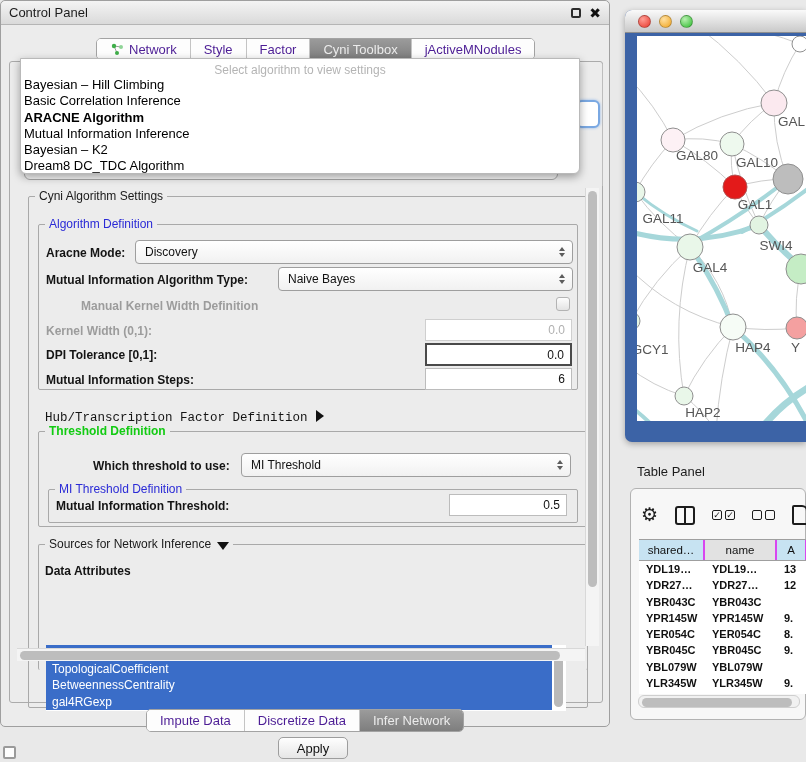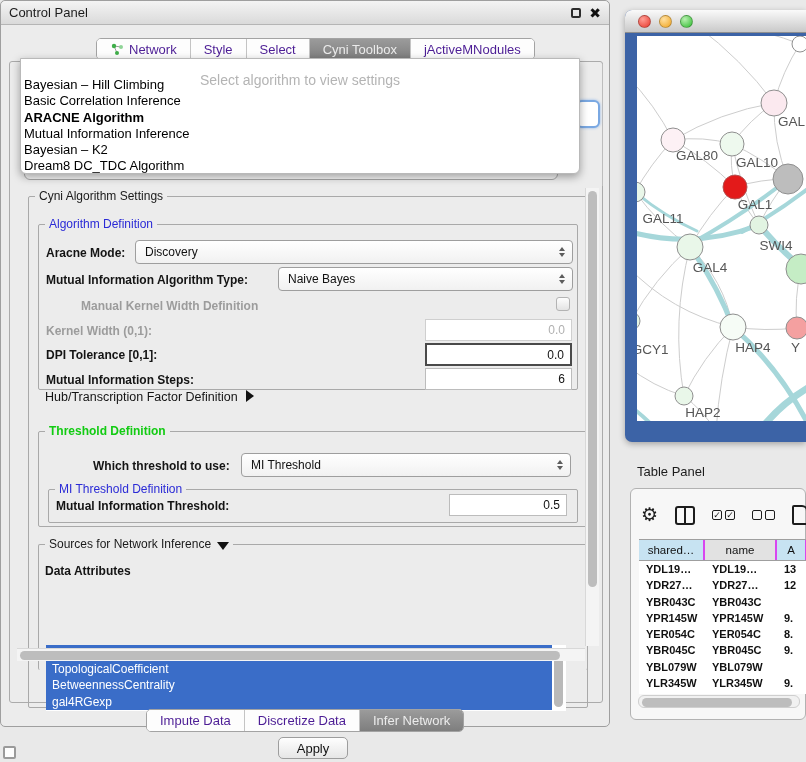--- a/index.html
+++ b/index.html
@@ -35,22 +35,22 @@
   #frag-combo { left:566px; top:38px; width:24px; height:28px; background:#fff;
     border:2px solid #7aa8e2; border-radius:6px; box-shadow:0 0 3px #8fb6e8; }
   #frag-combo-under { left:14px; top:88px; width:534px; height:30px; background:#f6f6f6;
     border:1px solid #a8a8a8; border-radius:6px; font-size:12px; color:#b9b9b9;
     display:flex; align-items:center; padding-left:12px; }
 
   
   #algo-popup { left:10px; top:-4px; width:560px; height:116px; background:#fff;
     border:1px solid #b9b9b9; border-radius:0 0 6px 6px;
     box-shadow:0 3px 8px rgba(0,0,0,.35); z-index:30; }
-  #algo-prompt { width:100%; text-align:center; font-size:14px; color:#b4b4b4;
-    padding-top:13px; height:17px; }
+  #algo-prompt { width:100%; text-align:center; font-size:12px; color:#b4b4b4;
+    padding-top:4px; height:17px; }
   .algo-item { font-size:13px; color:#000; padding:1px 0 1px 3px; height:16.3px;
     white-space:nowrap; }
   .algo-item.bold { font-weight:bold; }
 
   
   #settings { left:5px; top:124px; width:584px; height:478px; }
   .group { position:absolute; border:1px solid #a9a9a9; border-radius:2px; }
   .group-title { position:absolute; top:-8px; left:6px; background:#ececec;
     padding:0 4px; font-size:12px; white-space:nowrap; }
   .t-black { color:#1a1a1a; }
@@ -164,21 +164,21 @@
           <circle cx="4" cy="4" r="2.2" fill="#3fae49"></circle>
           <circle cx="11" cy="5" r="2" fill="#8fd497"></circle>
           <circle cx="7" cy="11" r="2" fill="#3fae49"></circle>
         </svg>
         <span>Network</span>
       </div>
       <div class="seg-tab">
         <span>Style</span>
       </div>
       <div class="seg-tab">
-        <span>Select</span>
+        <span>Factor</span>
       </div>
       <div class="seg-tab sel">
         <span>Cyni Toolbox</span>
       </div>
       <div class="seg-tab">
         <span>jActiveMNodules</span>
       </div>
     </div>
 
   <div class="abs" id="cp-content">
@@ -233,21 +233,21 @@
       </div>
       <span class="lbl" style="left:31px; top:162px;">DPI Tolerance [0,1]:</span>
       <div class="field strong" style="left:410px; top:157px; width:147px; height:23px;">
         <span>0.0</span>
       </div>
       <span class="lbl" style="left:31px; top:187px;">Mutual Information Steps:</span>
       <div class="field" style="left:410px; top:182px; width:147px; height:22px;">
         <span>6</span>
       </div>
 
-      <span class="lbl" style="left:30px; top:204px; font-weight:normal; font-size:12.5px;">
+      <span class="lbl" style="left:30px; top:224px; font-weight:normal; font-size:12.5px;font-family:Liberation Mono, monospace;">
         <span>Hub/Transcription Factor Definition</span><span class="tri-right"></span>
       </span>
 
       <div class="group" style="left:23px; top:245px; width:550px; height:96px;">
         <span class="group-title t-green">Threshold Definition</span>
       </div>
       <span class="lbl" style="left:78px; top:273px;">Which threshold to use:</span>
       <div class="combo" style="left:226px; top:267px; width:330px; height:24px;">
         <span>MI Threshold</span>
         <span class="arrows">

